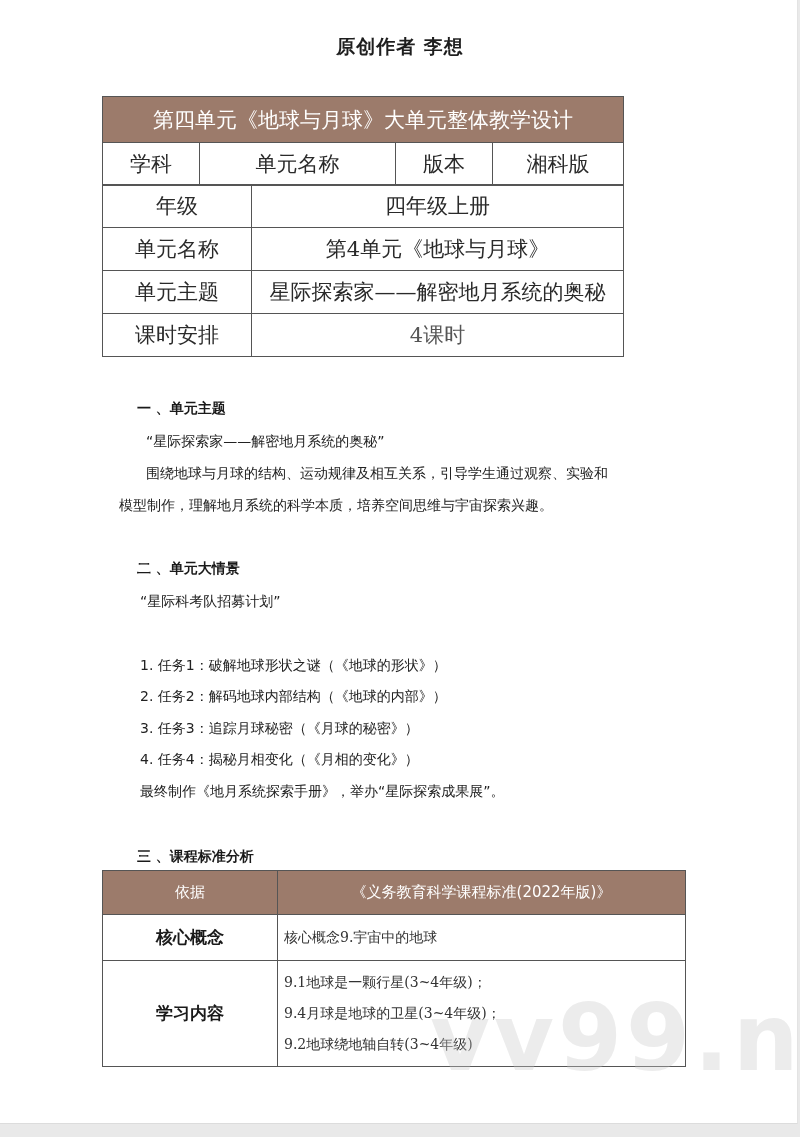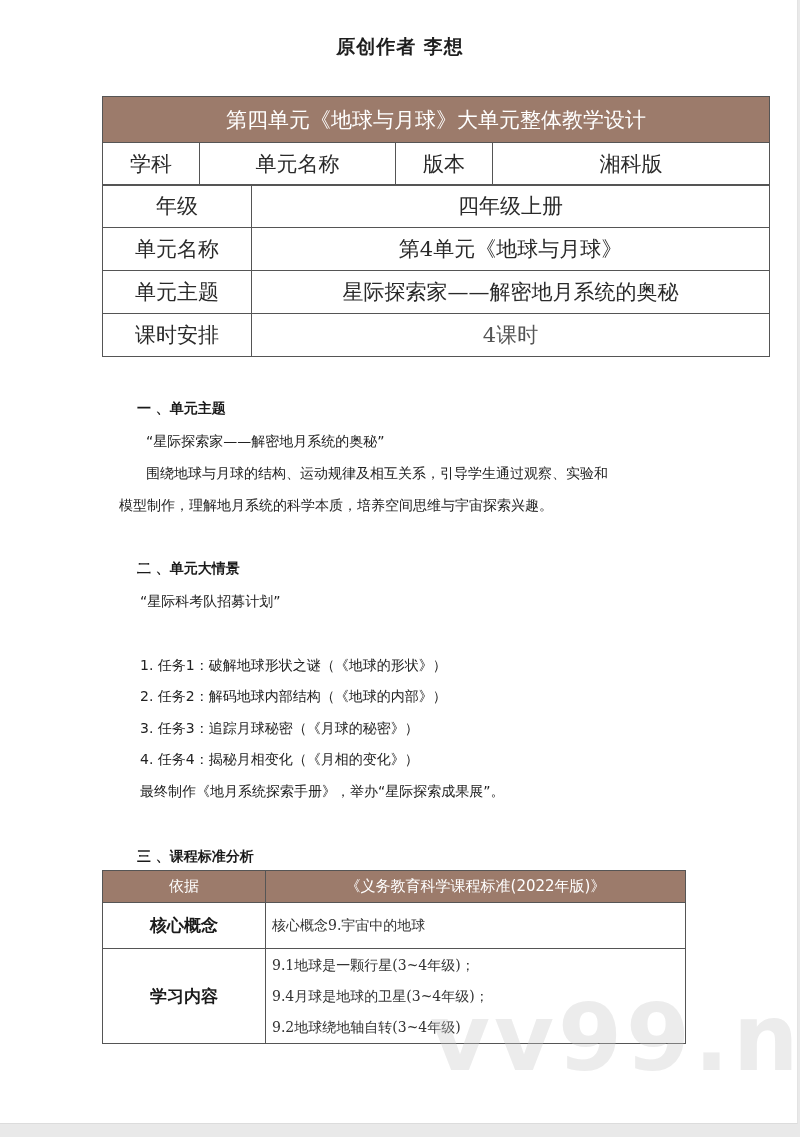--- a/index.html
+++ b/index.html
@@ -9,37 +9,37 @@
   }
   .page {
     position: absolute; left: 0; top: 0; width: 797px; height: 1123px;
     background: #fff; border-right: 1px solid #e3e3e3; border-bottom: 1px solid #dcdcdc;
   }
   .author {
     position: absolute; left: 0; width: 800px; top: 34px; text-align: center;
     font-size: 19px; font-weight: bold; letter-spacing: 1px; color: #1e1e1e;
   }
   table { border-collapse: collapse; position: absolute; }
-  .t1 { left: 102px; top: 96px; width: 668px; }
+  .t1 { left: 102px; top: 96px; width: 522px; }
   .t1 td {
     border: 1px solid #555; text-align: center;
     font-family: "DejaVu Serif", "Liberation Serif", serif; font-size: 21px; color: #2a2a2a; padding: 0;
   }
   .hdr {
     background: #9c7b6b; color: #fff !important; font-size: 21px; height: 45px;
     font-family: "DejaVu Sans", "Liberation Sans", sans-serif !important;
   }
   .r { height: 43px; }
   .section-title {
     position: absolute; left: 137px; font-size: 14px; font-weight: bold; color: #1a1a1a;
   }
   .para { position: absolute; left: 140px; font-size: 14px; color: #222; white-space: nowrap; }
   .t2 { left: 102px; top: 870px; width: 584px; }
   .t2 td {
-    border: 1px solid #555; font-size: 14px; padding: 0;
+    border: 1px solid #555; font-size: 14px; padding: 6px;
     font-family: "DejaVu Serif", "Liberation Serif", serif; color: #333;
   }
   .t2 .h2 {
     background: #9c7b6b; color: #fff; height: 31px; text-align: center; font-size: 15px;
     font-family: "DejaVu Sans", "Liberation Sans", sans-serif;
   }
   .t2 .lbl {
     text-align: center; font-weight: bold; width: 162px;
     font-family: "DejaVu Sans", "Liberation Sans", sans-serif; color: #1a1a1a; font-size: 17px; margin-top: 28px;
   }

